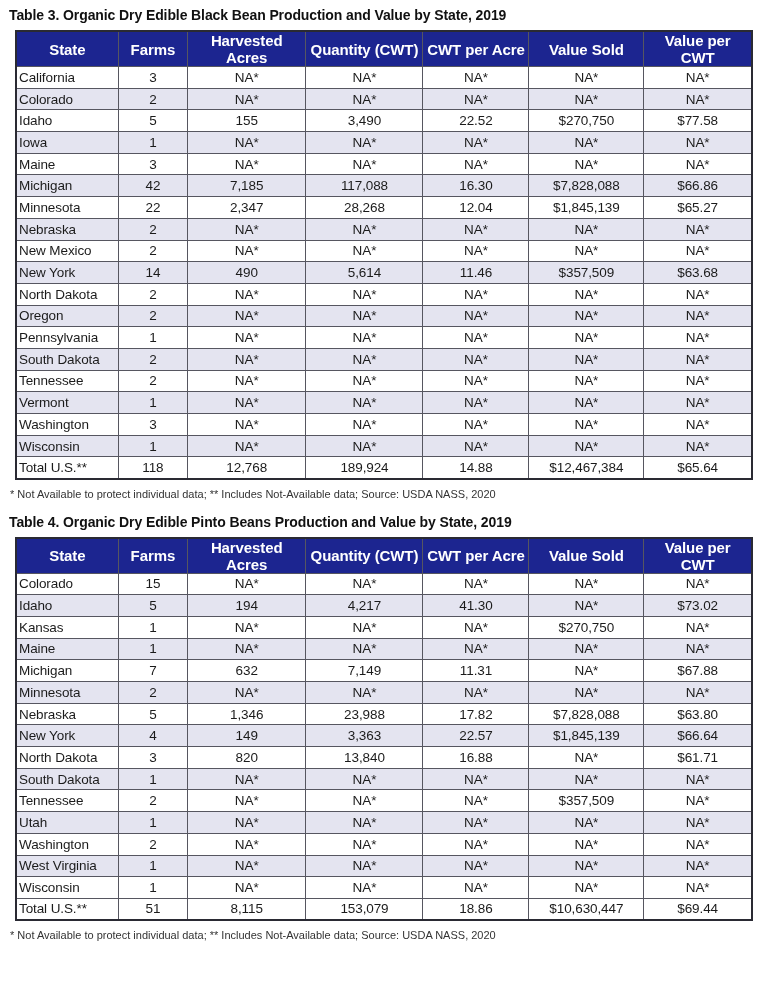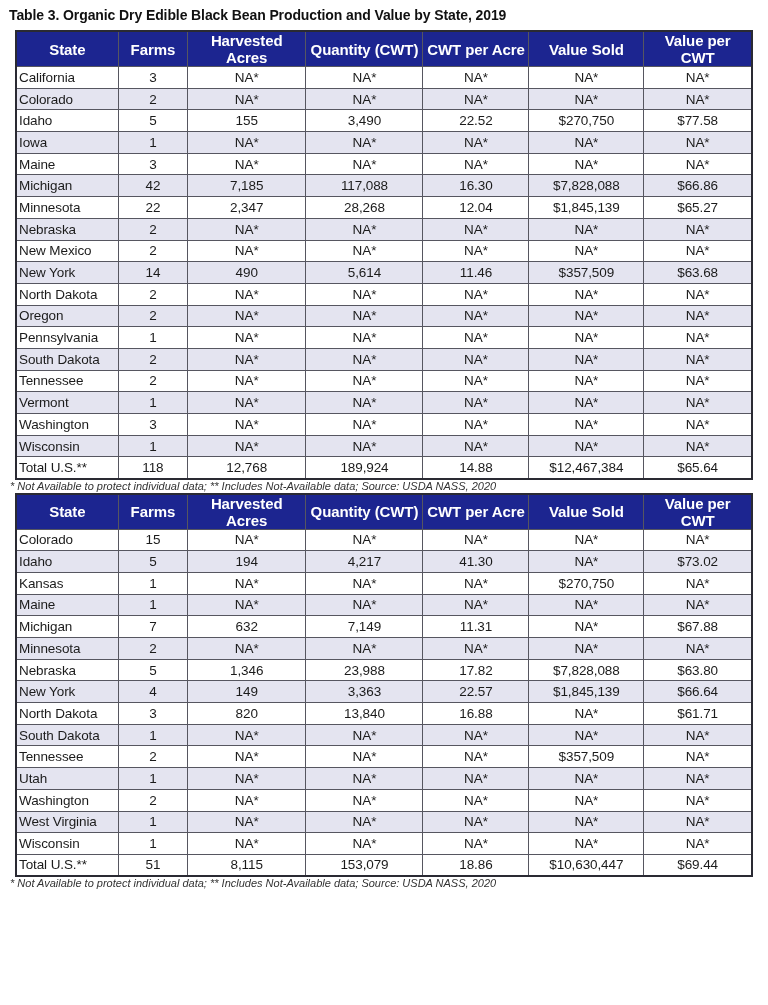--- a/index.html
+++ b/index.html
@@ -65,22 +65,21 @@
   table.data-table td.state {
     text-align: left;
   }
   tbody tr { background: var(--row-bg); }
   tbody tr:nth-child(even) { background: var(--row-alt); }
   tbody tr.total { background: var(--row-bg); }
   .footnote {
     font-size: 11px;
     color: var(--footnote-text);
     line-height: 13px;
-    margin: 0 0 0 1px;
-    font-style: italic;
+    margin: 8px 0 0 1px;
   }
   
   col.c-state { width: 13.9%; }
   col.c-farms { width: 9.4%; }
   col.c-acres { width: 16.1%; }
   col.c-qty   { width: 15.9%; }
   col.c-cwt   { width: 14.4%; }
   col.c-sold  { width: 15.6%; }
   col.c-vcwt  { width: 14.7%; }
 </style>
@@ -280,20 +279,21 @@
           <td>12,768</td>
           <td>189,924</td>
           <td>14.88</td>
           <td>$12,467,384</td>
           <td>$65.64</td>
         </tr>
       </tbody>
   </table>
   <p class="footnote">* Not Available to protect individual data;  ** Includes Not-Available data;  Source: USDA NASS, 2020</p>
 
+  <h2 class="tbl-title second">Table 4. Organic Dry Edible Pinto Beans Production and Value by State, 2019</h2>
   <table class="data-table" data-table="1">
     <colgroup>
       <col class="c-state">
         <col class="c-farms">
         <col class="c-acres">
         <col class="c-qty">
       <col class="c-cwt">
         <col class="c-sold">
         <col class="c-vcwt">
     </colgroup>

